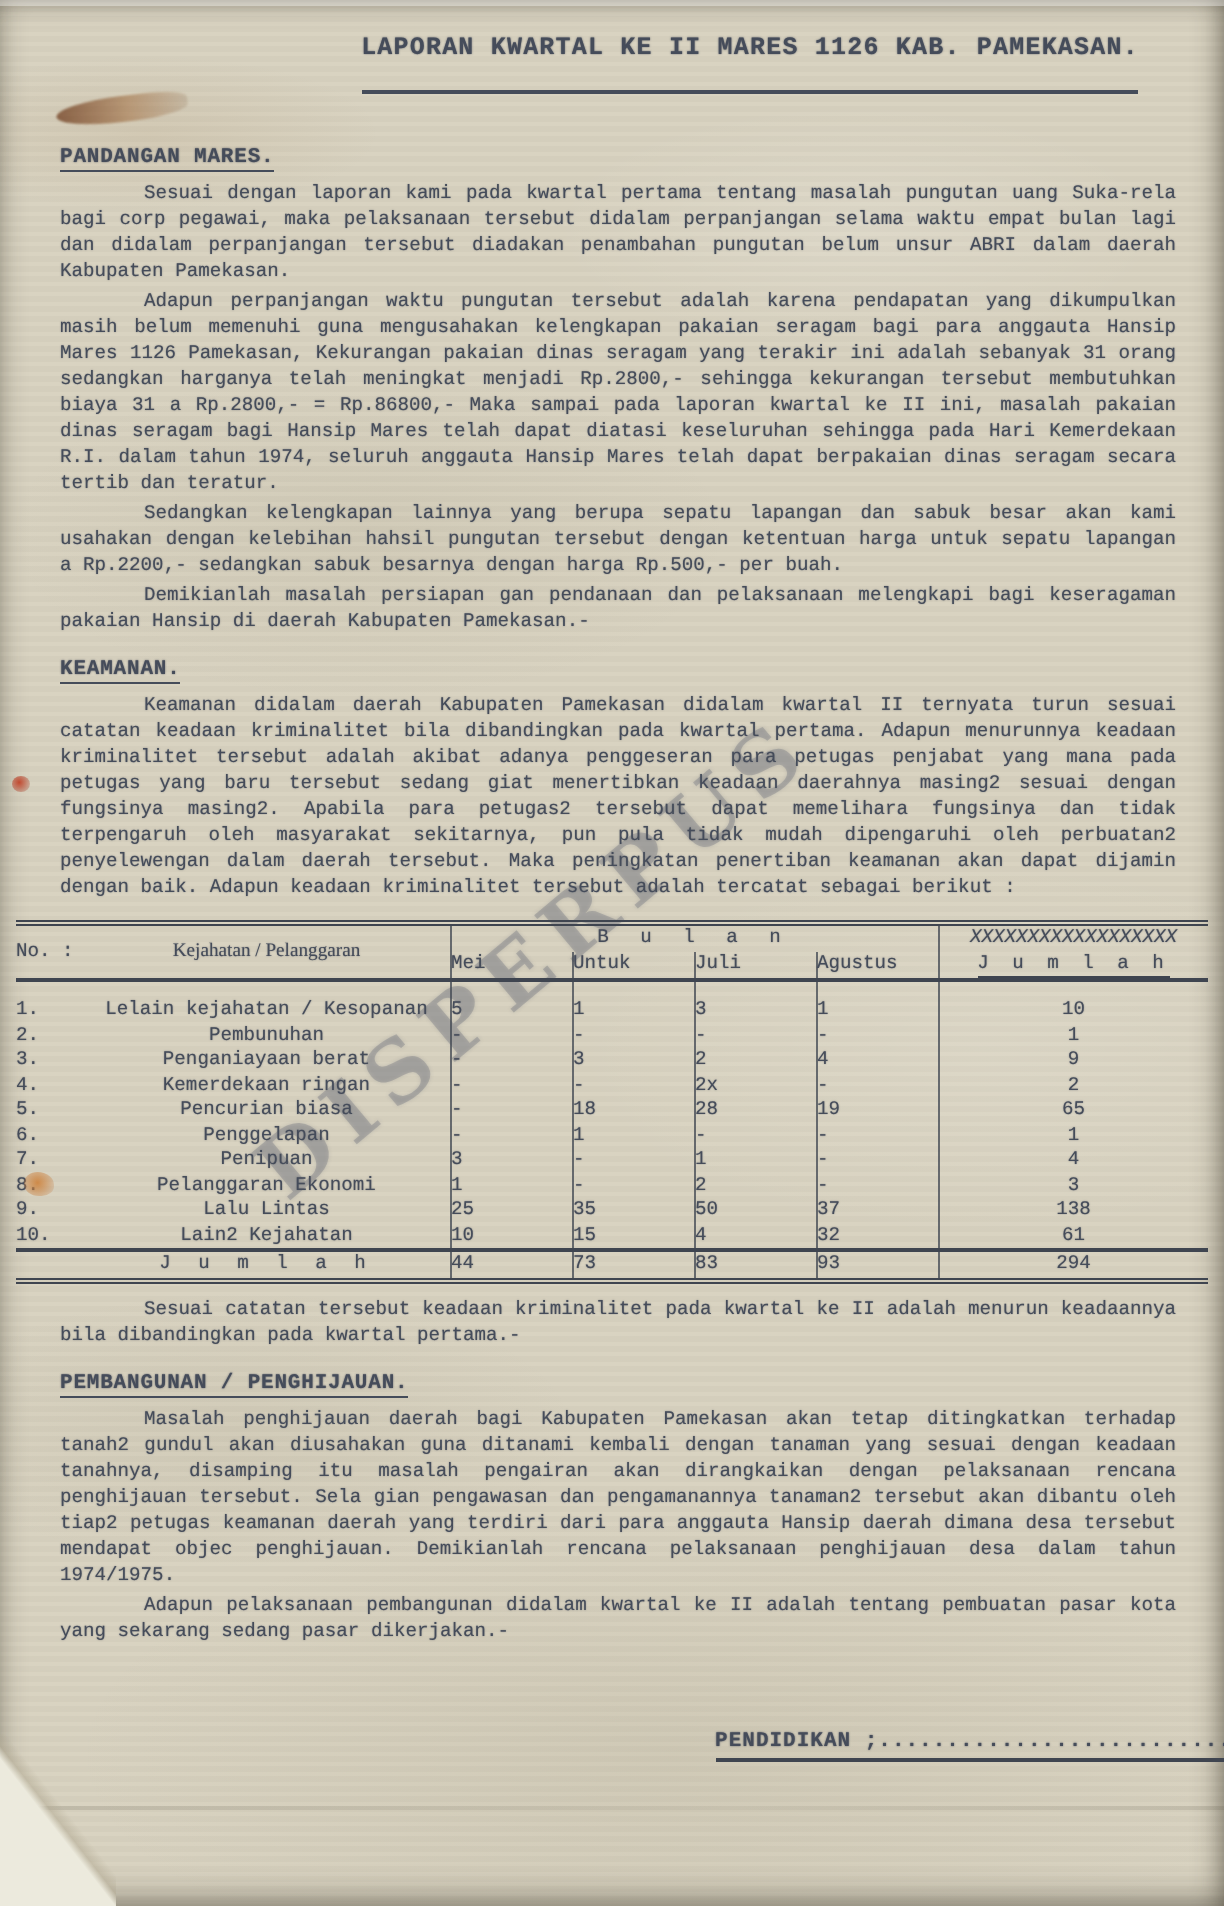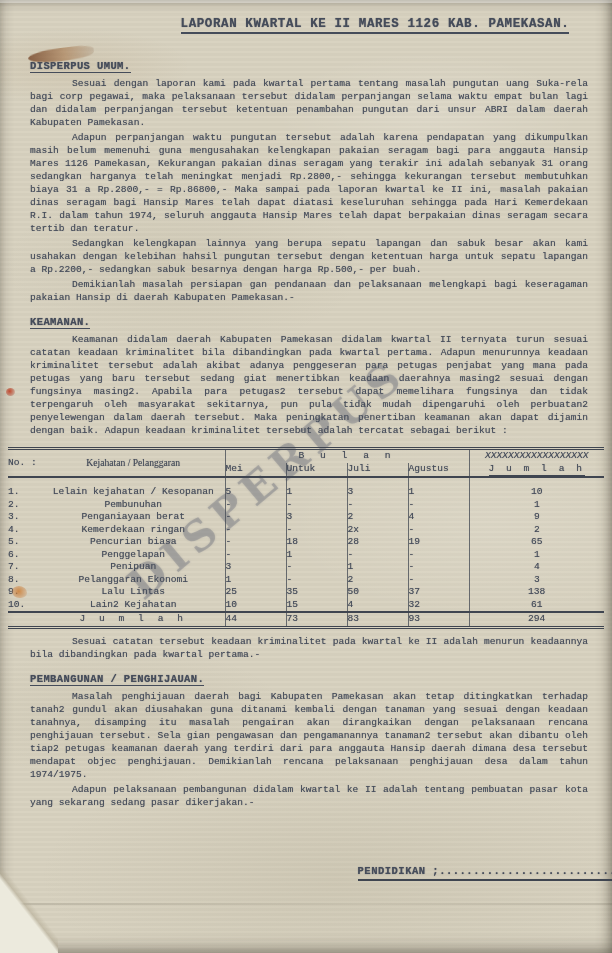--- a/index.html
+++ b/index.html
@@ -22,21 +22,21 @@
                 inset 0 10px 12px -9px rgba(40,35,25,0.35),
                 inset 0 -12px 16px -9px rgba(40,35,25,0.40);
     font-family:"Liberation Mono","DejaVu Sans Mono",monospace;
     color:#454c5a;
   }
   .content{position:relative;padding:14px 24px 0 30px;z-index:2;}
   .ink{color:#454c5a;text-shadow:0 0 1px rgba(62,68,84,0.65);}
   .title-wrap{text-align:center;padding-left:132px;margin-bottom:16px;}
   .doc-title{
     display:inline-block;font-weight:bold;font-size:12.5px;letter-spacing:0.6px;
-    border-bottom:2px solid #454c5a;padding-bottom:1px;
+    border-bottom:2px solid #454c5a;padding-bottom:14px;
     text-shadow:0 0 1px rgba(62,68,84,0.8);
   }
   .section-heading{
     display:inline-block;font-weight:bold;font-size:10.5px;letter-spacing:0.4px;
     border-bottom:1.6px solid #454c5a;margin:10px 0 4px 0;
     text-shadow:0 0 1px rgba(62,68,84,0.8);
   }
   p.body-par{
     margin:0 0 2px 0;font-size:9.6px;line-height:13px;text-align:justify;
     text-indent:42px;text-shadow:0 0 0.8px rgba(62,68,84,0.6);
@@ -119,22 +119,22 @@
   <div class="blob-orange-row8"></div>
   <div class="crease-bottom"></div>
   <div class="fold-bottom-left"></div>
 
   <div class="content">
     <div class="title-wrap">
       <span class="doc-title ink">LAPORAN KWARTAL KE II MARES 1126 KAB. PAMEKASAN.</span>
     </div>
 
     <div>
-      <span class="section-heading">DISPERPUS UMUM.</span>
-      <p class="body-par">Sesuai dengan laporan kami pada kwartal pertama tentang masalah pungutan uang Suka-rela bagi corp pegawai, maka pelaksanaan tersebut didalam perpanjangan selama waktu empat bulan lagi dan didalam perpanjangan tersebut ketentuan penambahan pungutan dari unsur ABRI dalam daerah Kabupaten Pamekasan.</p>
+      <span class="section-heading">PANDANGAN MARES.</span>
+      <p class="body-par">Sesuai dengan laporan kami pada kwartal pertama tentang masalah pungutan uang Suka-rela bagi corp pegawai, maka pelaksanaan tersebut didalam perpanjangan selama waktu empat bulan lagi dan didalam perpanjangan tersebut diadakan penambahan pungutan belum unsur ABRI dalam daerah Kabupaten Pamekasan.</p>
       <p class="body-par">Adapun perpanjangan waktu pungutan tersebut adalah karena pendapatan yang dikumpulkan masih belum memenuhi guna mengusahakan kelengkapan pakaian seragam bagi para anggauta Hansip Mares 1126 Pamekasan, Kekurangan pakaian dinas seragam yang terakir ini adalah sebanyak 31 orang sedangkan harganya telah meningkat menjadi Rp.2800,- sehingga kekurangan tersebut membutuhkan biaya 31 a Rp.2800,- = Rp.86800,- Maka sampai pada laporan kwartal ke II ini, masalah pakaian dinas seragam bagi Hansip Mares telah dapat diatasi keseluruhan sehingga pada Hari Kemerdekaan R.I. dalam tahun 1974, seluruh anggauta Hansip Mares telah dapat berpakaian dinas seragam secara tertib dan teratur.</p>
       <p class="body-par">Sedangkan kelengkapan lainnya yang berupa sepatu lapangan dan sabuk besar akan kami usahakan dengan kelebihan hahsil pungutan tersebut dengan ketentuan harga untuk sepatu lapangan a Rp.2200,- sedangkan sabuk besarnya dengan harga Rp.500,- per buah.</p>
       <p class="body-par">Demikianlah masalah persiapan gan pendanaan dan pelaksanaan melengkapi bagi keseragaman pakaian Hansip di daerah Kabupaten Pamekasan.-</p>
     </div>
 
     <div>
       <span class="section-heading">KEAMANAN.</span>
       <p class="body-par">Keamanan didalam daerah Kabupaten Pamekasan didalam kwartal II ternyata turun sesuai catatan keadaan kriminalitet bila dibandingkan pada kwartal pertama. Adapun menurunnya keadaan kriminalitet tersebut adalah akibat adanya penggeseran para petugas penjabat yang mana pada petugas yang baru tersebut sedang giat menertibkan keadaan daerahnya masing2 sesuai dengan fungsinya masing2. Apabila para petugas2 tersebut dapat memelihara fungsinya dan tidak terpengaruh oleh masyarakat sekitarnya, pun pula tidak mudah dipengaruhi oleh perbuatan2 penyelewengan dalam daerah tersebut. Maka peningkatan penertiban keamanan akan dapat dijamin dengan baik. Adapun keadaan kriminalitet tersebut adalah tercatat sebagai berikut :</p>
     </div>
 

